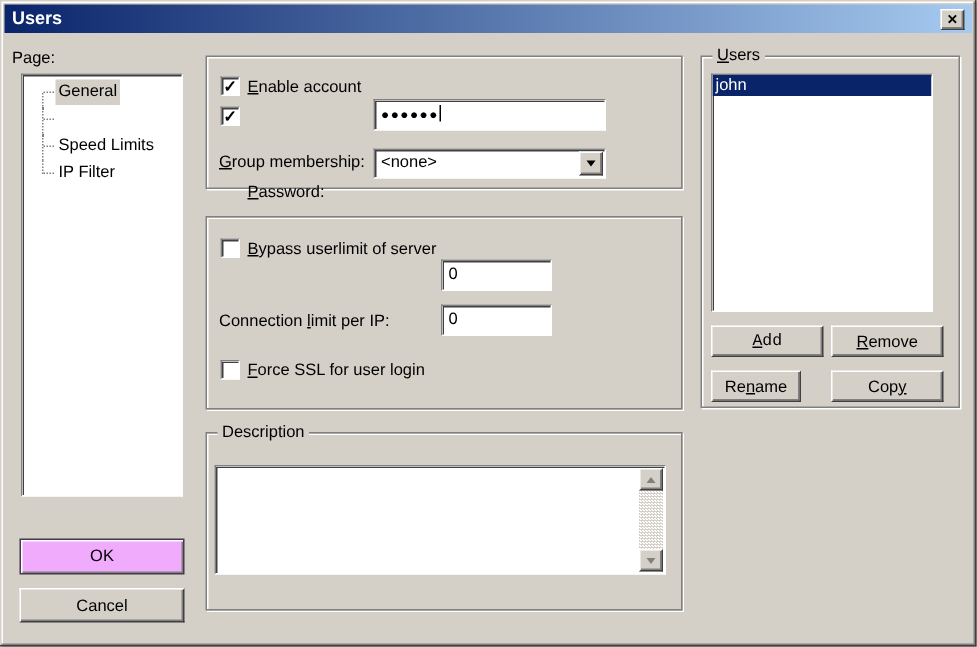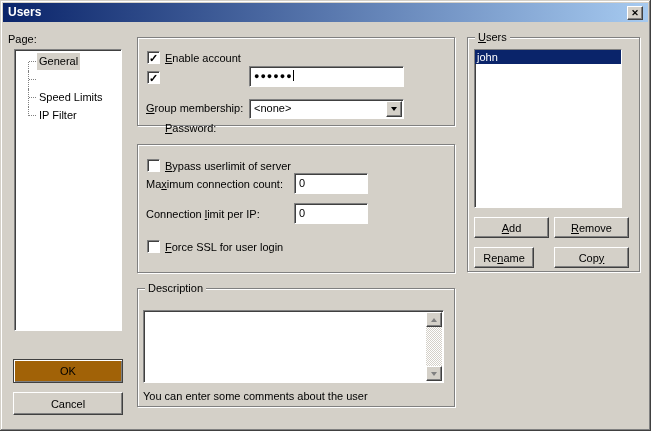--- a/index.html
+++ b/index.html
@@ -48,21 +48,21 @@
     background: #d4d0c8; padding: 0 3px; line-height: 13px;
   }
   .btn3d {
     position: absolute; background: #d4d0c8;
     border: 1px solid; border-color: #ffffff #404040 #404040 #ffffff;
     box-shadow: inset -1px -1px 0 #808080;
     display: flex; align-items: center; justify-content: center;
     font-size: 11px; cursor: default;
   }
   .btn-default {
-    position: absolute; background: #a16207;
+    position: absolute; background: #f0abfc;
     border: 1px solid #404040;
     box-shadow: inset 1px 1px 0 #ffffff, inset -1px -1px 0 #808080;
     display: flex; align-items: center; justify-content: center;
     font-size: 11px; cursor: default;
   }
   .checkbox {
     position: absolute; width: 13px; height: 13px;
     background: #fff;
     border: 1px solid; border-color: #808080 #ffffff #ffffff #808080;
     box-shadow: inset 1px 1px 0 #404040;
@@ -179,21 +179,20 @@
       </span>
     </div>
   </div>
 
   <div class="group" style="left:137px; top:144px; width:318px; height:129px;">
     <span class="checkbox" style="left:9px; top:14px;">
       
     </span>
     <span class="cb-label" style="left:27px; top:15px;"><u>B</u>ypass userlimit of server</span>
 
-    <span class="cb-label" style="left:8px; top:33px;">Ma<u>x</u>imum connection count:</span>
     <div class="field" style="left:156px; top:28px; width:74px; height:21px; line-height:18px;">
       <span>0</span>
     </div>
 
     <span class="cb-label" style="left:8px; top:63px;">Connection <u>l</u>imit per IP:</span>
     <div class="field" style="left:156px; top:58px; width:74px; height:21px; line-height:18px;">
       <span>0</span>
     </div>
 
     <span class="checkbox" style="left:9px; top:95px;">
@@ -208,31 +207,30 @@
       <span style="position:absolute; left:3px; top:2px;"></span>
       <div class="vscroll">
         <div class="sbtn" style="top:0;">
           <span class="arr-up"></span>
         </div>
         <div class="sbtn" style="bottom:0;">
           <span class="arr-down"></span>
         </div>
       </div>
     </div>
-    <span class="static-label" style="left:5px; top:101px;">You can enter some comments about the user</span>
   </div>
 
   <div class="group" style="left:467px; top:37px; width:173px; height:235px;">
     <span class="group-title"><u>U</u>sers</span>
     <div class="listbox sunken" style="left:6px; top:11px; width:148px; height:159px;">
       <div class="user-row selected">
         <span>john</span>
       </div>
     </div>
-    <div class="btn3d" style="left:6px; top:179px; width:75px; height:21px;">
+    <div class="btn3d" style="left:6px; top:179px; width:75px; height:21px;font-family:Liberation Mono, monospace;">
       <span><u>A</u>dd</span>
     </div>
     <div class="btn3d" style="left:86px; top:179px; width:75px; height:21px;">
       <span><u>R</u>emove</span>
     </div>
     <div class="btn3d" style="left:6px; top:209px; width:60px; height:21px;">
       <span>Re<u>n</u>ame</span>
     </div>
     <div class="btn3d" style="left:86px; top:209px; width:75px; height:21px;">
       <span>Cop<u>y</u></span>

